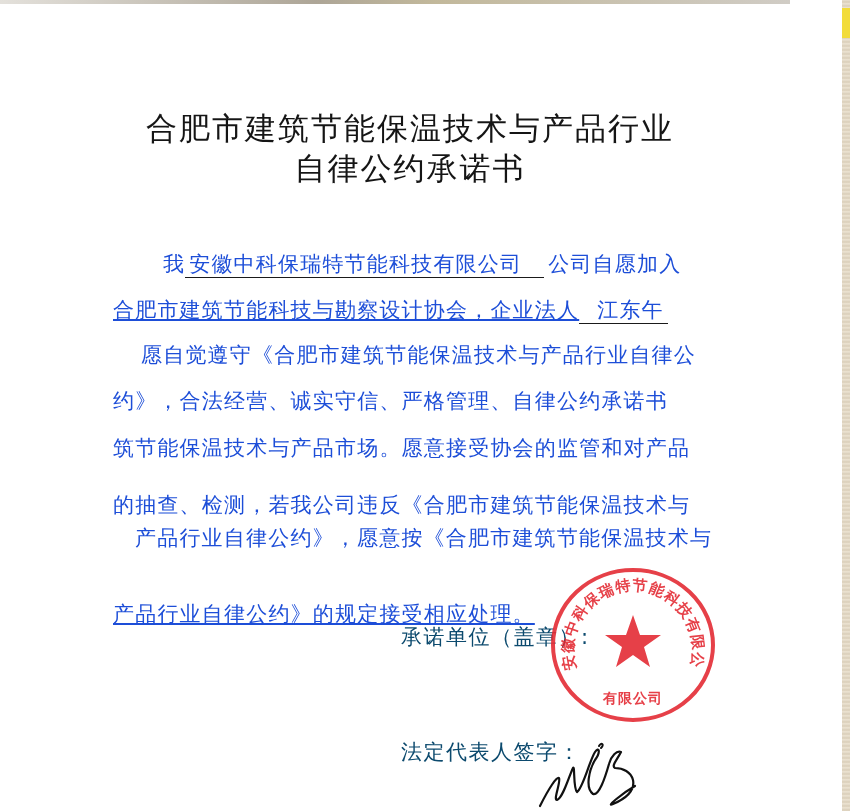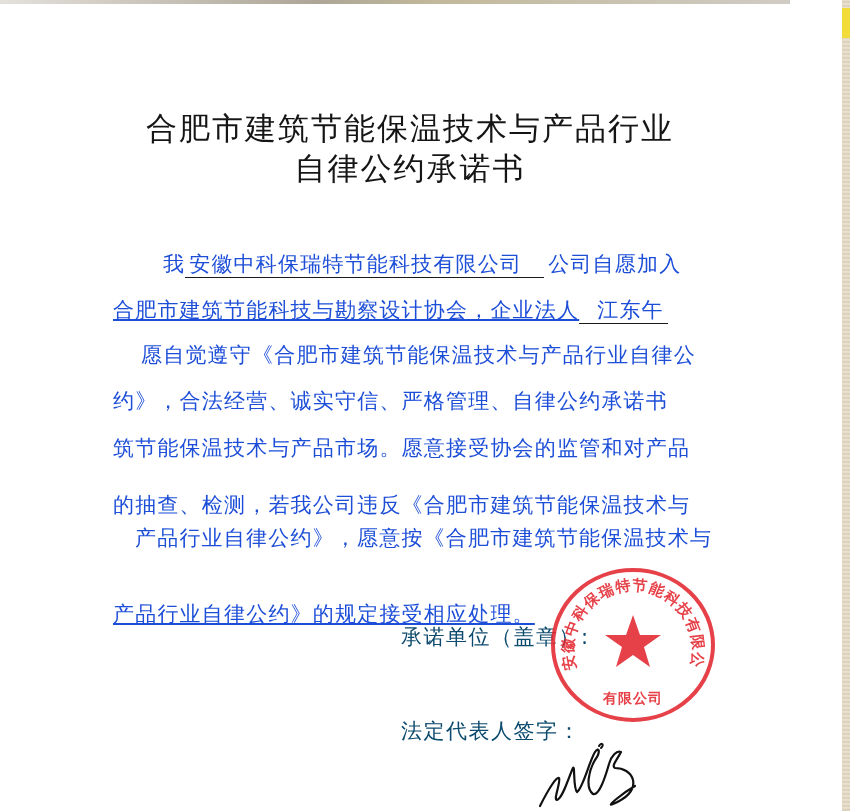--- a/index.html
+++ b/index.html
@@ -104,21 +104,21 @@
   </div>
   <div class="para-line" style="top:341px;margin-left:28px;">愿自觉遵守《合肥市建筑节能保温技术与产品行业自律公</div>
   <div class="para-line" style="top:387px;">约》，合法经营、诚实守信、严格管理、自律公约承诺书</div>
   <div class="para-line" style="top:434px;">筑节能保温技术与产品市场。愿意接受协会的监管和对产品</div>
   <div class="para-line" style="top:479px;margin-top:12px;">的抽查、检测，若我公司违反《合肥市建筑节能保温技术与</div>
   <div class="para-line" style="top:524px;margin-left:22px;">产品行业自律公约》，愿意按《合肥市建筑节能保温技术与</div>
   <div class="para-line" style="top:600px;text-decoration:underline;">产品行业自律公约》的规定接受相应处理。</div>
 </div>
 
 <div class="sign-label" style="left:401px; top:623px;">承诺单位（盖章）:</div>
-<div class="sign-label" style="left:401px; top:717px;">法定代表人签字：</div>
+<div class="sign-label" style="left:401px; top:738px;">法定代表人签字：</div>
 
 <svg class="seal" viewBox="0 0 170 160">
   <defs>
     <path id="sealArc" d="M 28 104 A 60 60 0 1 1 142 104" fill="none"></path>
   </defs>
   <ellipse cx="85" cy="80" rx="80" ry="75" fill="none" stroke="#e3262f" stroke-width="4"></ellipse>
   <text font-family="DejaVu Sans, sans-serif" font-size="15" font-weight="bold" fill="#e3262f" letter-spacing="1">
     <textPath href="#sealArc" startOffset="0">安徽中科保瑞特节能科技有限公司</textPath>
   </text>
   <g>

